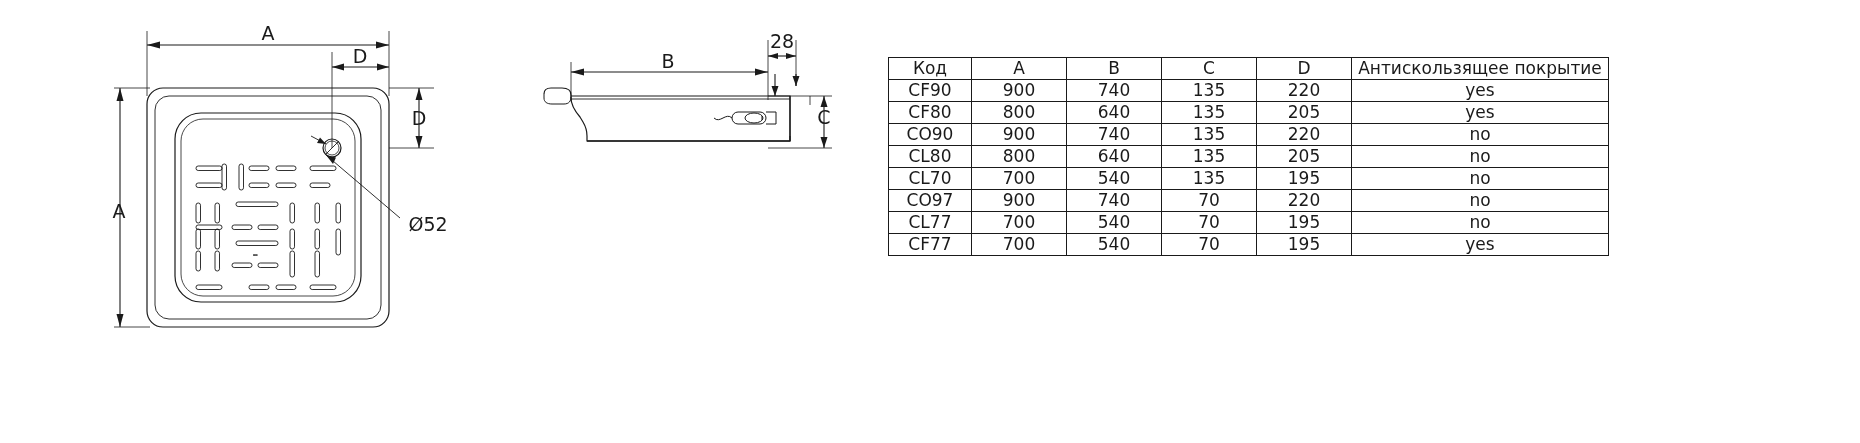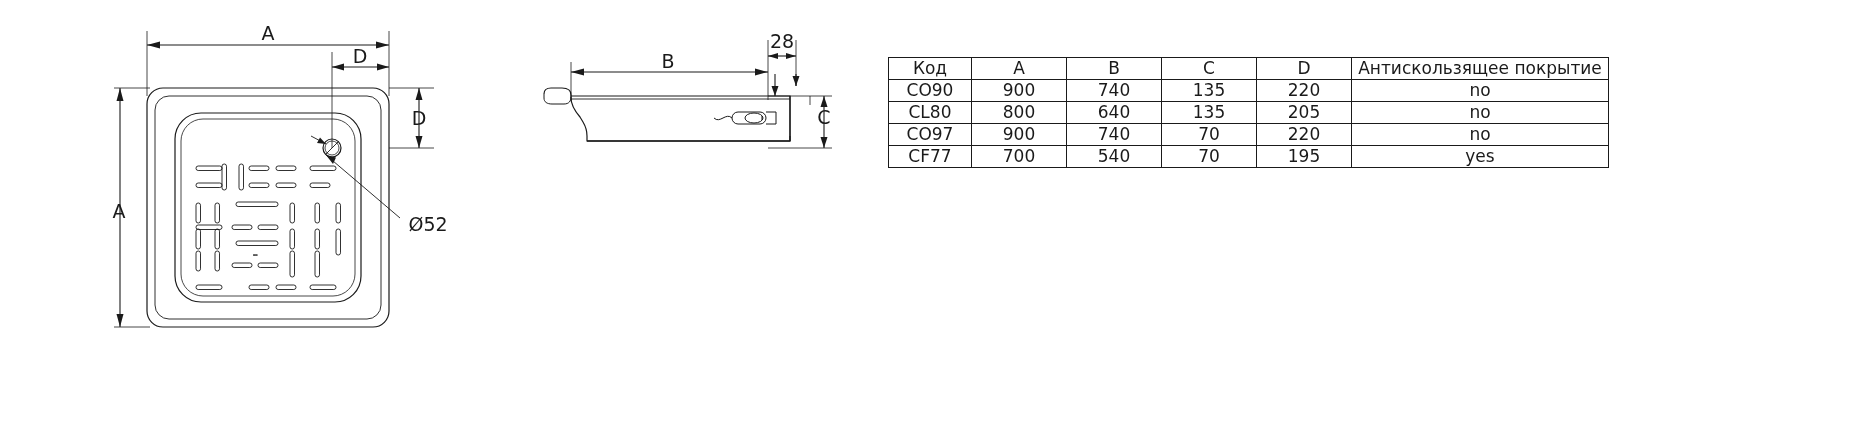--- a/index.html
+++ b/index.html
@@ -248,41 +248,73 @@
           <th class="col-code">Код</th>
           <th class="col-a">A</th>
           <th class="col-b">B</th>
           <th class="col-c">C</th>
           <th class="col-d">D</th>
           <th class="col-anti">Антискользящее покрытие</th>
         </tr>
       </thead>
       <tbody id="spec-tbody">
           <tr>
+            <td class="col-code">CF90</td>
+            <td class="col-a">900</td>
+            <td class="col-b">740</td>
+            <td class="col-c">135</td>
+            <td class="col-d">220</td>
+            <td class="col-anti">yes</td>
+          </tr>
+          <tr>
+            <td class="col-code">CF80</td>
+            <td class="col-a">800</td>
+            <td class="col-b">640</td>
+            <td class="col-c">135</td>
+            <td class="col-d">205</td>
+            <td class="col-anti">yes</td>
+          </tr>
+          <tr>
             <td class="col-code">CO90</td>
             <td class="col-a">900</td>
             <td class="col-b">740</td>
             <td class="col-c">135</td>
             <td class="col-d">220</td>
             <td class="col-anti">no</td>
           </tr>
           <tr>
             <td class="col-code">CL80</td>
             <td class="col-a">800</td>
             <td class="col-b">640</td>
             <td class="col-c">135</td>
             <td class="col-d">205</td>
+            <td class="col-anti">no</td>
+          </tr>
+          <tr>
+            <td class="col-code">CL70</td>
+            <td class="col-a">700</td>
+            <td class="col-b">540</td>
+            <td class="col-c">135</td>
+            <td class="col-d">195</td>
             <td class="col-anti">no</td>
           </tr>
           <tr>
             <td class="col-code">CO97</td>
             <td class="col-a">900</td>
             <td class="col-b">740</td>
             <td class="col-c">70</td>
             <td class="col-d">220</td>
+            <td class="col-anti">no</td>
+          </tr>
+          <tr>
+            <td class="col-code">CL77</td>
+            <td class="col-a">700</td>
+            <td class="col-b">540</td>
+            <td class="col-c">70</td>
+            <td class="col-d">195</td>
             <td class="col-anti">no</td>
           </tr>
           <tr>
             <td class="col-code">CF77</td>
             <td class="col-a">700</td>
             <td class="col-b">540</td>
             <td class="col-c">70</td>
             <td class="col-d">195</td>
             <td class="col-anti">yes</td>
           </tr>

